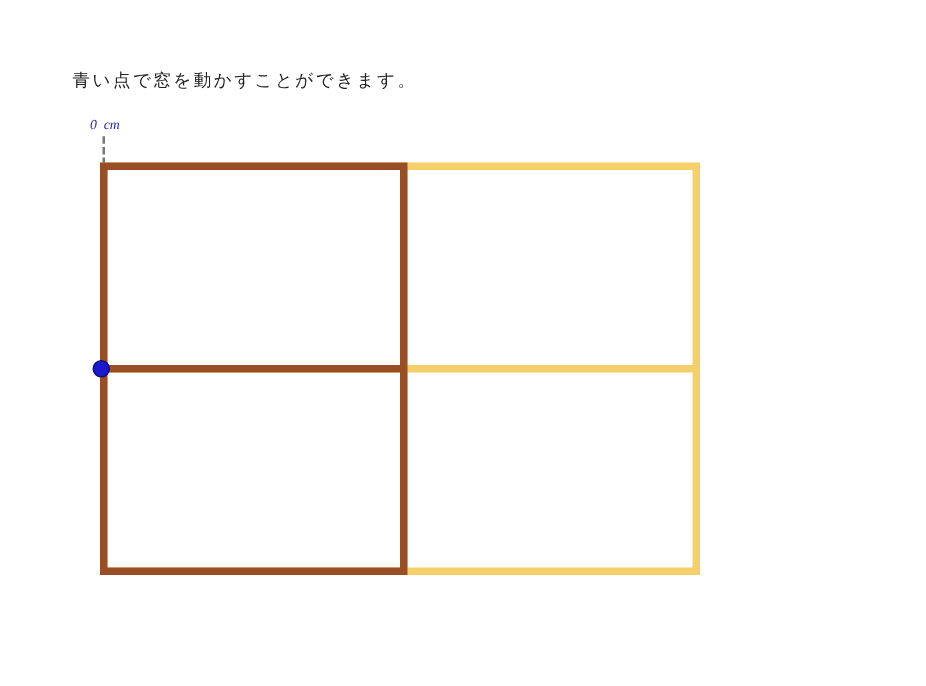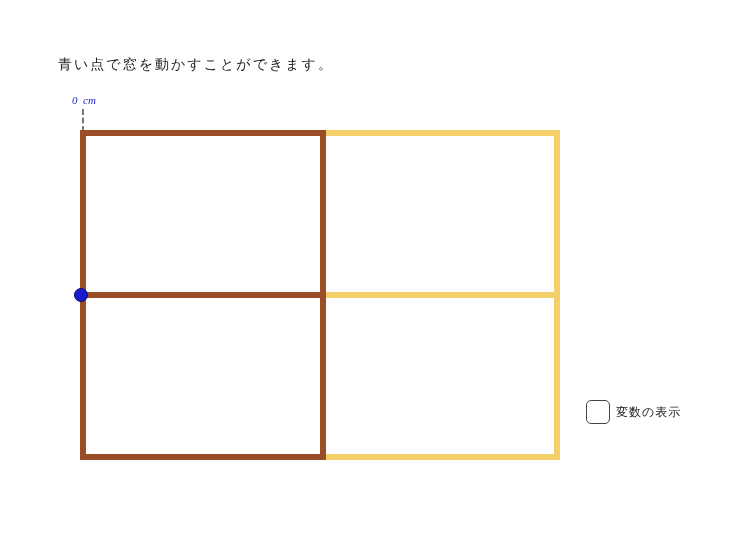--- a/index.html
+++ b/index.html
@@ -38,18 +38,14 @@
   <div class="midline" style="left:83px;top:292px;width:474px;height:6px;"></div>
 
   <div class="midline" style="left:320px;top:133px;width:6px;height:324px;"></div>
 
   <div class="rect brown" style="left:80px;top:130px;width:246px;height:330px;"></div>
 
   <div class="midline brown-bg" style="left:83px;top:292px;width:240px;height:6px;"></div>
 
   <div class="point" style="left:81px;top:295px;"></div>
 
-  <div class="cb-wrap">
-    <div class="cb"></div>
-    <span class="cb-label">変数の表示</span>
-  </div>
 
 </div>
 
 </body></html>

